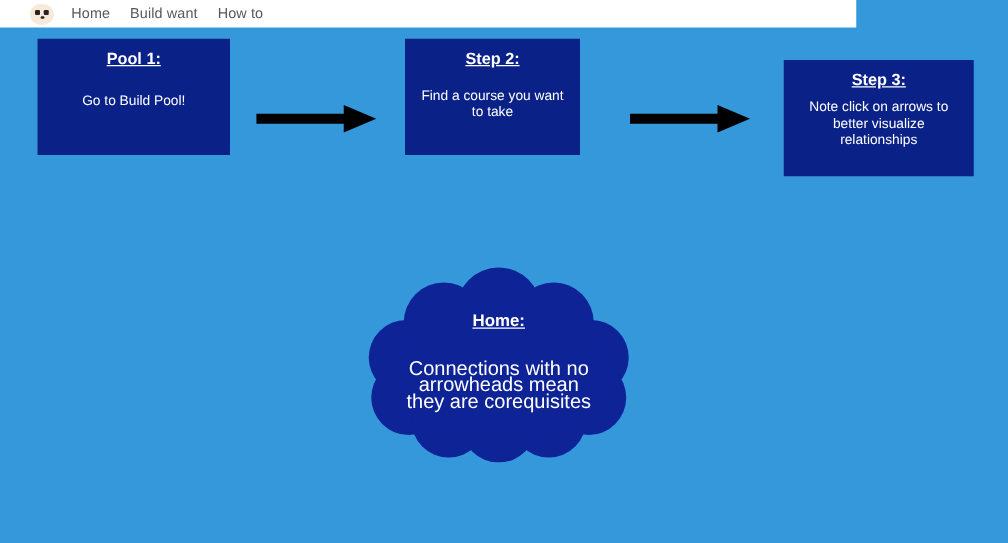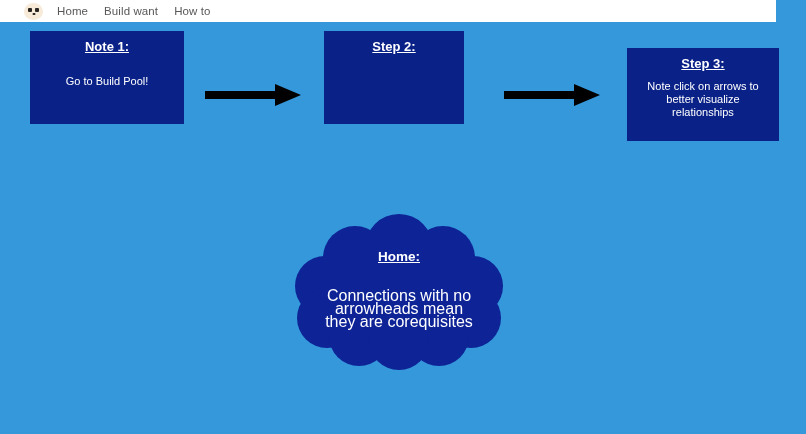--- a/index.html
+++ b/index.html
@@ -13,21 +13,21 @@
   body {
     font-family: "Liberation Sans", sans-serif;
     background: #3498db;
     position: relative;
   }
 
   
   #navbar {
     position: absolute;
     top: 0; left: 0;
-    width: 776px;
+    width: 685px;
     height: 22px;
     background: #ffffff;
     display: flex;
     align-items: center;
     padding-left: 24px;
     z-index: 20;
   }
 
   #brand-logo {
     width: 19px;
@@ -167,33 +167,34 @@
     <span class="mouth"></span>
   </div>
   <a class="nav-link">Home</a>
   <a class="nav-link">Build want</a>
   <a class="nav-link">How to</a>
 </div>
 
 <div id="canvas">
 
   <div class="step-box" id="step-1">
-    <div class="step-title">Note 1:</div>
+    <div class="step-title">Pool 1:</div>
     <div class="step-body">Go to Build Pool!</div>
   </div>
 
   <div class="arrow" id="arrow-1">
     <svg viewBox="0 0 96 26" preserveAspectRatio="none" aria-hidden="true">
       <rect x="0" y="9" width="76" height="8" fill="#000000"></rect>
       <polygon points="70,2 96,13 70,24" fill="#000000"></polygon>
     </svg>
   </div>
 
   <div class="step-box" id="step-2">
     <div class="step-title">Step 2:</div>
+    <div class="step-body">Find a course you want to take</div>
   </div>
 
   <div class="arrow" id="arrow-2">
     <svg viewBox="0 0 96 26" preserveAspectRatio="none" aria-hidden="true">
       <rect x="0" y="9" width="76" height="8" fill="#000000"></rect>
       <polygon points="70,2 96,13 70,24" fill="#000000"></polygon>
     </svg>
   </div>
 
   <div class="step-box" id="step-3">

